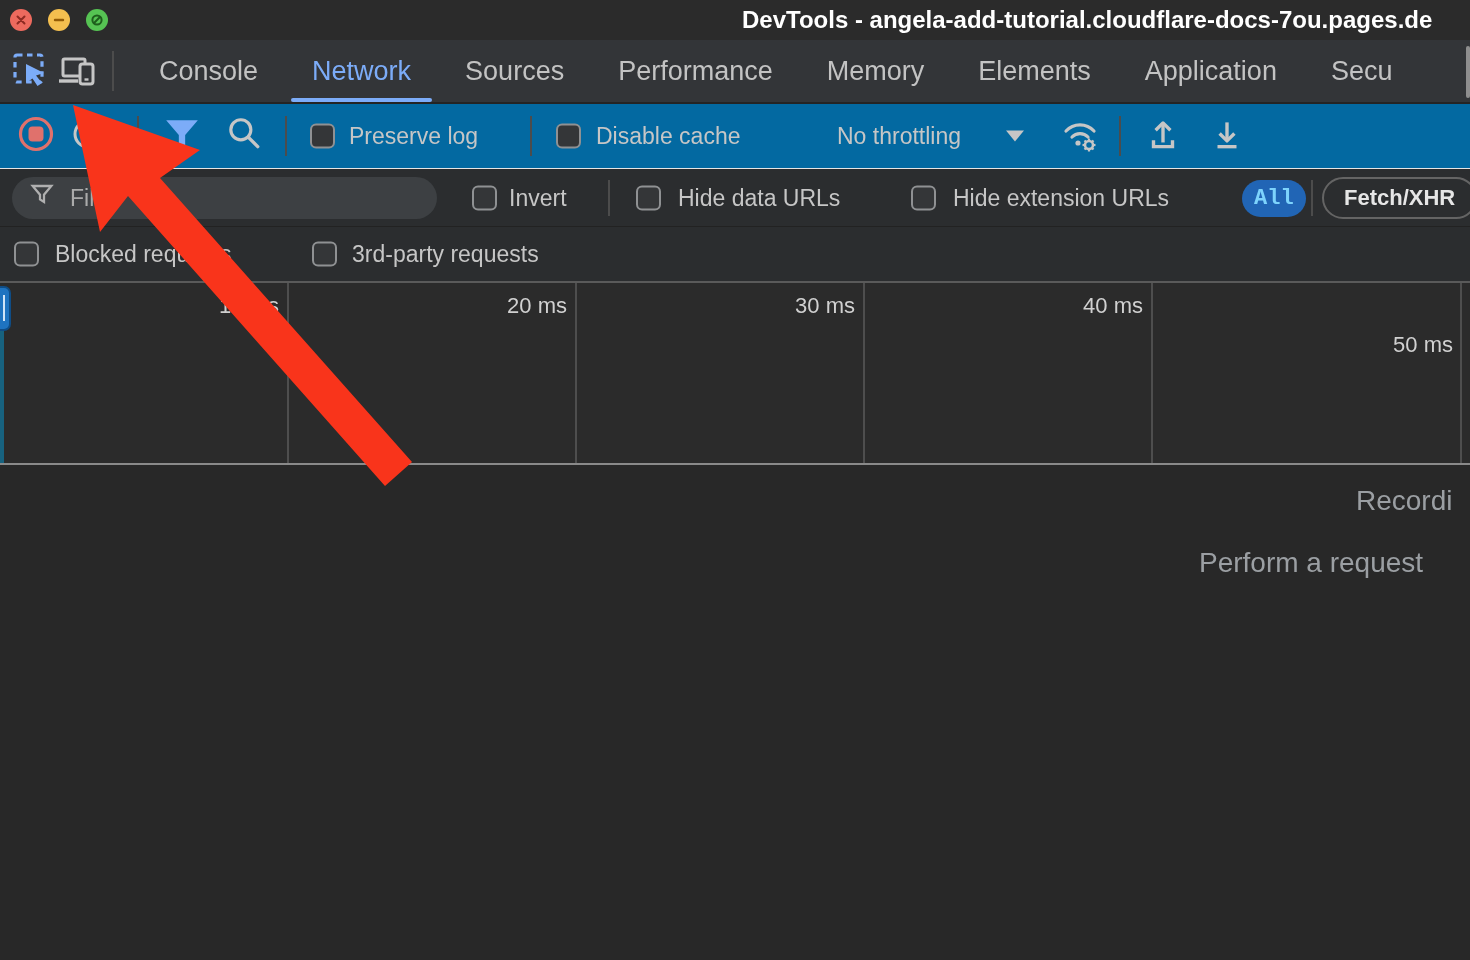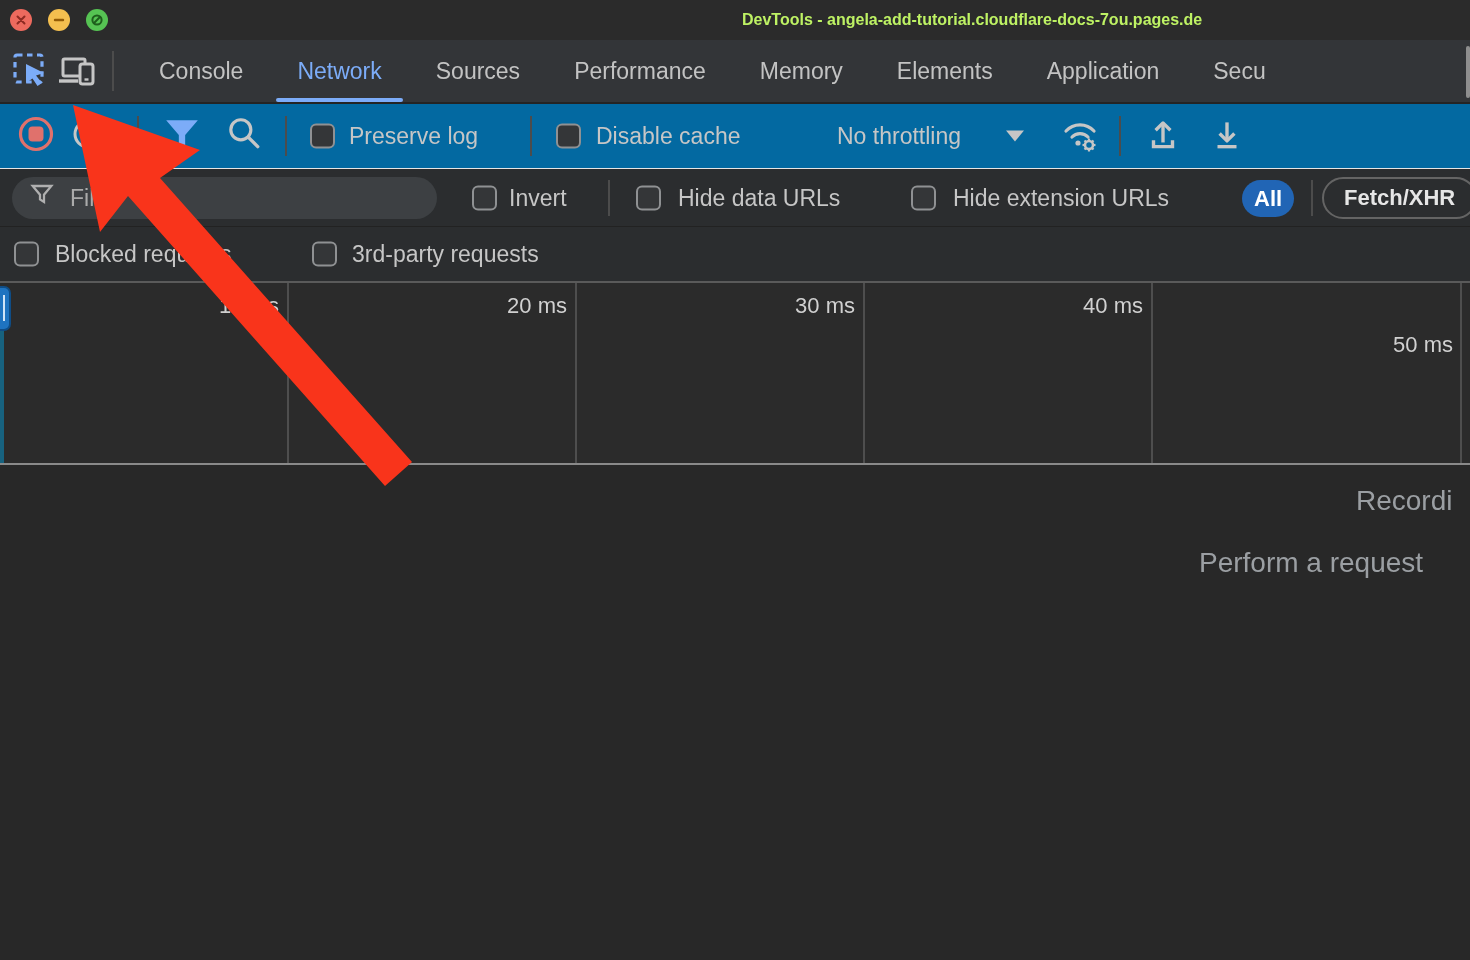--- a/index.html
+++ b/index.html
@@ -14,32 +14,32 @@
 
   
   .titlebar { height:40px; background:#2b2b2b; }
   .tl { position:absolute; top:9px; width:22px; height:22px; border-radius:50%;
         display:flex; align-items:center; justify-content:center; }
   .tl svg { display:block; }
   .tl-close { left:10px;  background:var(--tl-close,#ed6a5e); }
   .tl-min   { left:48px;  background:var(--tl-min,#f4bf4f); }
   .tl-zoom  { left:86px;  background:var(--tl-zoom,#56c353); }
   .win-title { position:absolute; left:742px; top:0; line-height:40px;
-        font-size:16px; font-weight:bold; color:#bef264; white-space:nowrap; }
+        font-size:24px; font-weight:bold; color:#ffffff; white-space:nowrap; }
 
   
   .tabbar { height:64px; background:#333538; border-bottom:2px solid #242424;
             display:flex; align-items:center; }
   .iconbtn { width:46px; height:46px; display:flex; align-items:center; justify-content:center; }
   .inspect-btn { margin-left:8px; }
   .vsep { width:2px; height:40px; background:#4c4c4c; }
   .tabbar .vsep { margin-left:12px; }
   .tabs { display:flex; height:100%; margin-left:18px; }
   .tab { position:relative; display:flex; align-items:center; padding:0 27px;
-         font-size:23px; color:#c3c3c3; white-space:nowrap; }
+         font-size:27px; color:#c3c3c3; white-space:nowrap; }
   .tab.active { color:var(--accent,#7cacf8); }
   .tab.active::after { content:""; position:absolute; left:6px; right:6px; bottom:0;
          height:4px; border-radius:3px; background:var(--accent,#7cacf8); }
   .edge-strip { position:absolute; right:0; top:6px; width:4px; height:52px;
          background:#8e8e8e; border-radius:2px; }
 
   
   .toolbar { height:65px; background:#0369a1; border-bottom:1px solid #e5e5e5; }
   .abs { position:absolute; }
   .toolbar .vsep, .filterrow .vsep { position:absolute; top:50%; transform:translateY(-50%); }
@@ -52,23 +52,23 @@
 
   
   .filterrow { height:58px; background:#2b2d2f; }
   .filter-input { position:absolute; left:12px; top:8px; width:425px; height:42px;
         background:#3d4043; border:none; border-radius:21px; outline:none;
         color:#d6d6d6; font-size:23px; font-family:"Liberation Sans",sans-serif;
         padding:0 16px 0 58px; }
   .filter-input::placeholder { color:#ababab; }
   .filter-funnel { position:absolute; left:30px; top:12px; }
   .chip-all { position:absolute; left:1242px; top:11px; height:37px; min-width:52px;
-        background:var(--all-chip,#2165b5); color:#ffffff; border-radius:19px;
+        background:var(--all-chip,#2165b5); color:#7dd3fc; border-radius:19px;
         display:flex; align-items:center; justify-content:center;
-        font-size:22px; font-weight:bold; padding:0 12px; }
+        font-size:22px; font-weight:bold; padding:0 12px;font-family:Liberation Mono, monospace; }
   .chip-fetch { position:absolute; left:1322px; top:8px; height:42px;
         border:2.5px solid #646464; border-radius:21px; color:#e6e6e6;
         display:flex; align-items:center; justify-content:center;
         font-size:22px; font-weight:bold; padding:0 20px; white-space:nowrap; }
 
   
   .chkrow { height:54px; background:#2b2d2f; }
 
   
   .timeline { height:184px; background:#2b2b2b;

